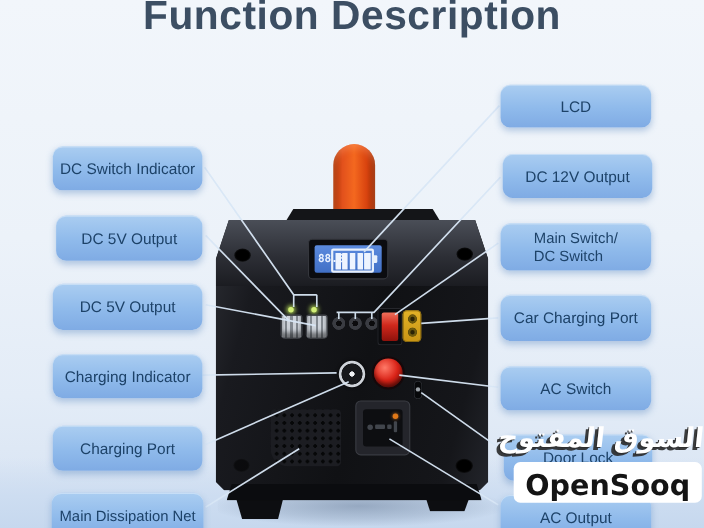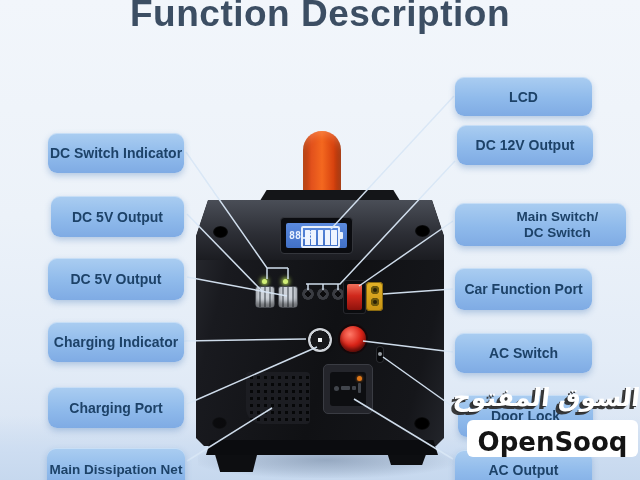--- a/index.html
+++ b/index.html
@@ -12,36 +12,36 @@
     position:absolute;left:0;bottom:0;width:640px;height:64px;
     background:linear-gradient(180deg,rgba(200,216,238,0) 0%,#cdddf1 55%,#c6d8ee 100%);
   }
   .title{
     position:absolute;top:-7px;left:0;right:0;margin:0;text-align:center;
     font-size:37px;font-weight:bold;color:#3c4e63;letter-spacing:0.5px;
   }
   
   .callout{
     position:absolute;display:flex;align-items:center;justify-content:center;
-    text-align:center;font-weight:bold;font-size:14px;color:#1d4268;
+    font-weight:normal;font-size:14px;color:#1d4268;
     background:linear-gradient(180deg,#aacdf1 0%,#8fbaeb 55%,#7fabe4 100%);
     border-radius:9px;white-space:nowrap;
     box-shadow:0 3px 6px rgba(110,150,200,.45), inset 0 1px 0 rgba(255,255,255,.35);
     z-index:6;
   }
   .two-line{white-space:pre-line;line-height:1.15;font-size:13.5px;}
   .lb-l1{left:48px;top:133px;width:136px;height:40px;}
   .lb-l2{left:51px;top:196px;width:133px;height:41px;}
   .lb-l3{left:48px;top:258px;width:136px;height:42px;}
   .lb-l4{left:48px;top:322px;width:136px;height:40px;}
   .lb-l5{left:48px;top:387px;width:136px;height:41px;}
   .lb-l6{left:47px;top:448px;width:138px;height:42px;font-size:13.5px;}
   .lb-r1{left:455px;top:77px;width:137px;height:39px;}
-  .lb-r2{left:457px;top:125px;width:136px;height:40px;}
-  .lb-r3{left:455px;top:203px;width:137px;height:43px;padding-left:34px;}
+  .lb-r2{left:457px;top:140px;width:136px;height:40px;}
+  .lb-r3{left:455px;top:203px;width:137px;height:43px;}
   .lb-r4{left:455px;top:268px;width:137px;height:42px;}
   .lb-r5{left:455px;top:333px;width:137px;height:40px;}
   .lb-r6{left:458px;top:395px;width:135px;height:42px;}
   .lb-r7{left:455px;top:450px;width:137px;height:40px;}
   
   .lines{position:absolute;left:0;top:0;z-index:5;}
   
   .handle{
     position:absolute;left:303px;top:131px;width:38px;height:78px;z-index:2;
     background:linear-gradient(90deg,#a93508 0%,#e2511c 22%,#f4681f 50%,#d8430f 80%,#962c07 100%);
@@ -269,21 +269,21 @@
 
   <div class="callout lb-r1">
       <span>LCD</span>
     </div>
   <div class="callout lb-r2">
       <span>DC 12V Output</span>
     </div>
   <div class="callout lb-r3 two-line"><span>Main Switch/
 DC Switch</span></div>
   <div class="callout lb-r4">
-      <span>Car Function Port</span>
+      <span>Car Charging Port</span>
     </div>
   <div class="callout lb-r6">
       <span>Door Lock</span>
     </div>
   <div class="callout lb-r5">
       <span>AC Switch</span>
     </div>
   <div class="callout lb-r7">
       <span>AC Output</span>
     </div>

